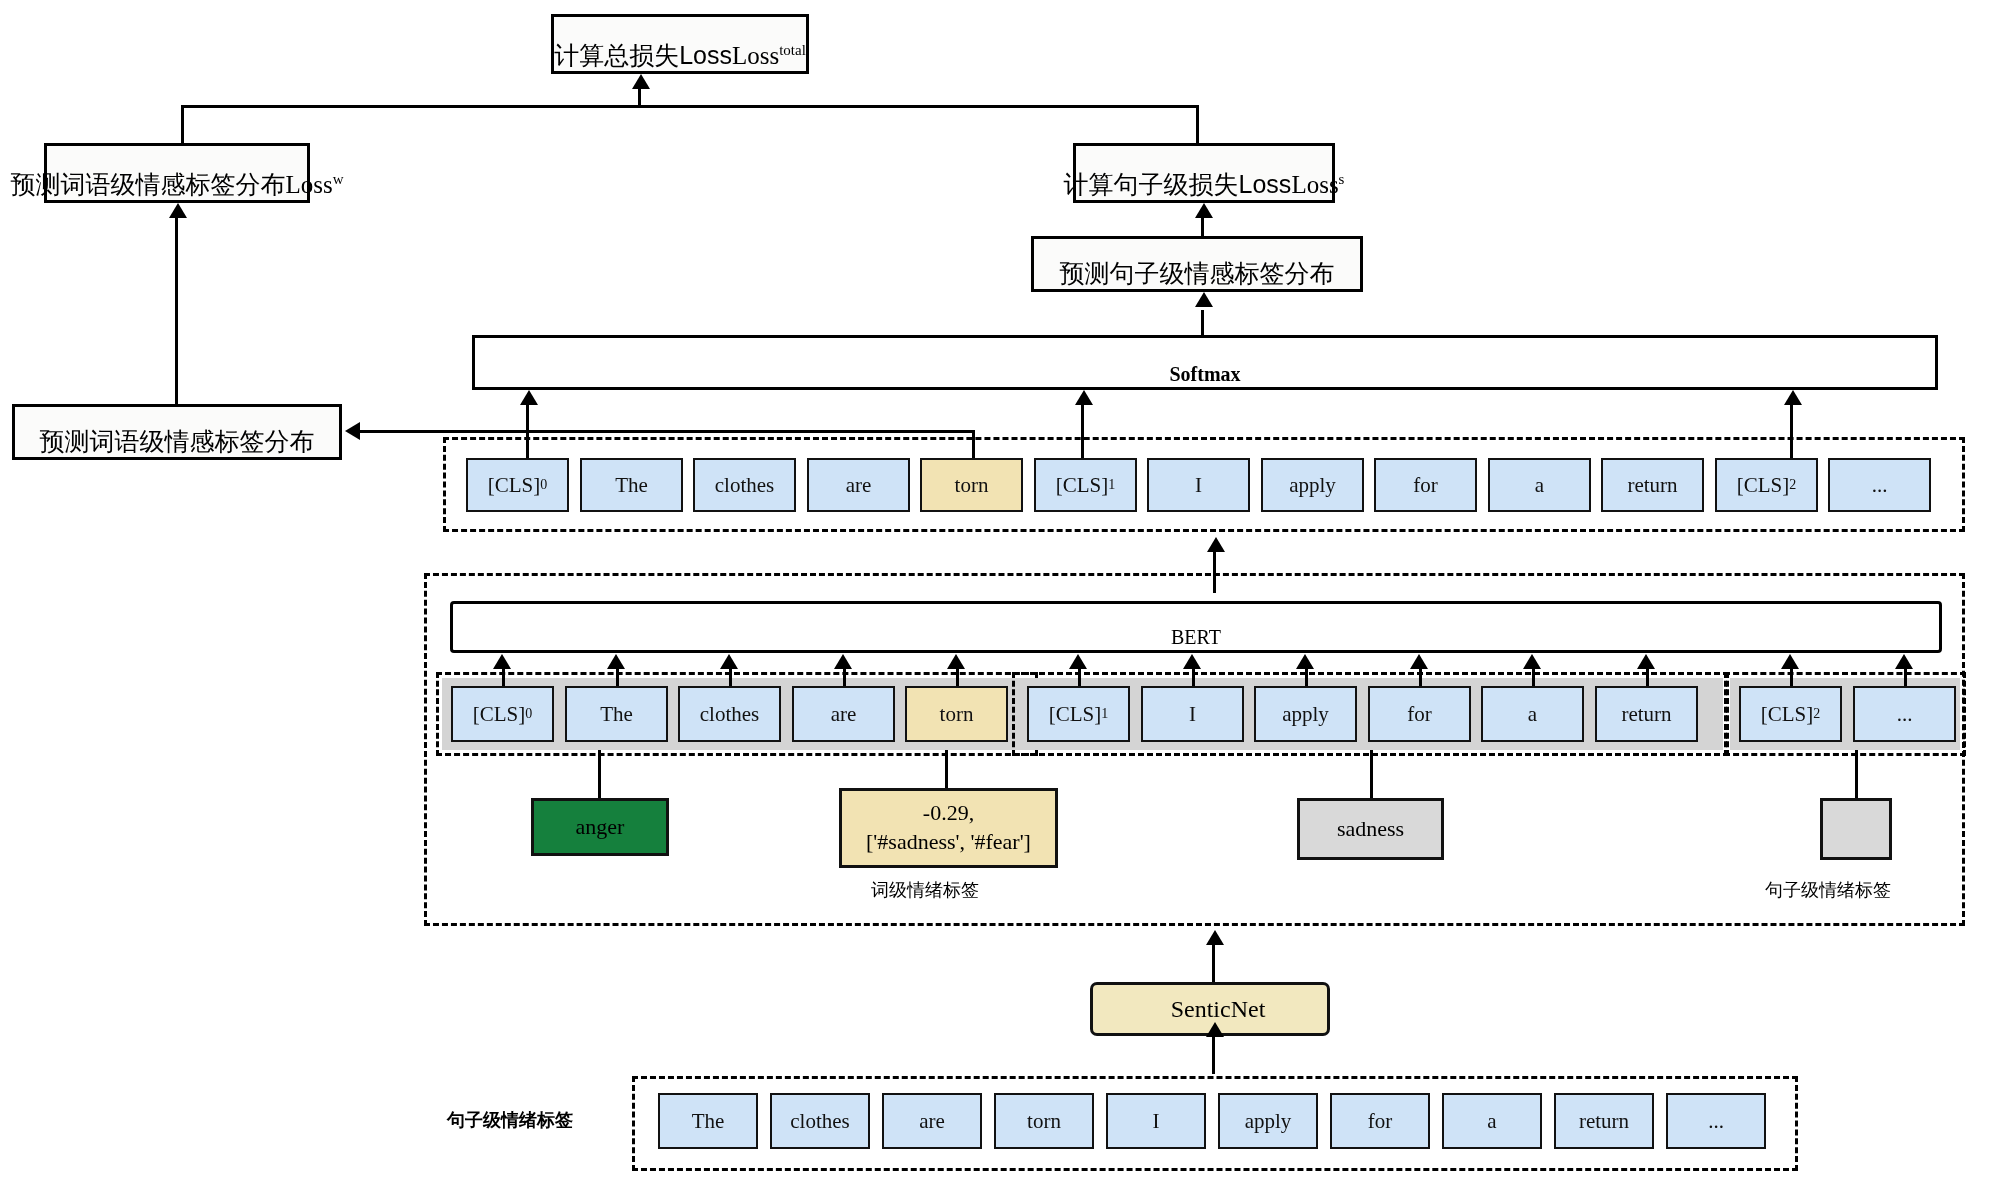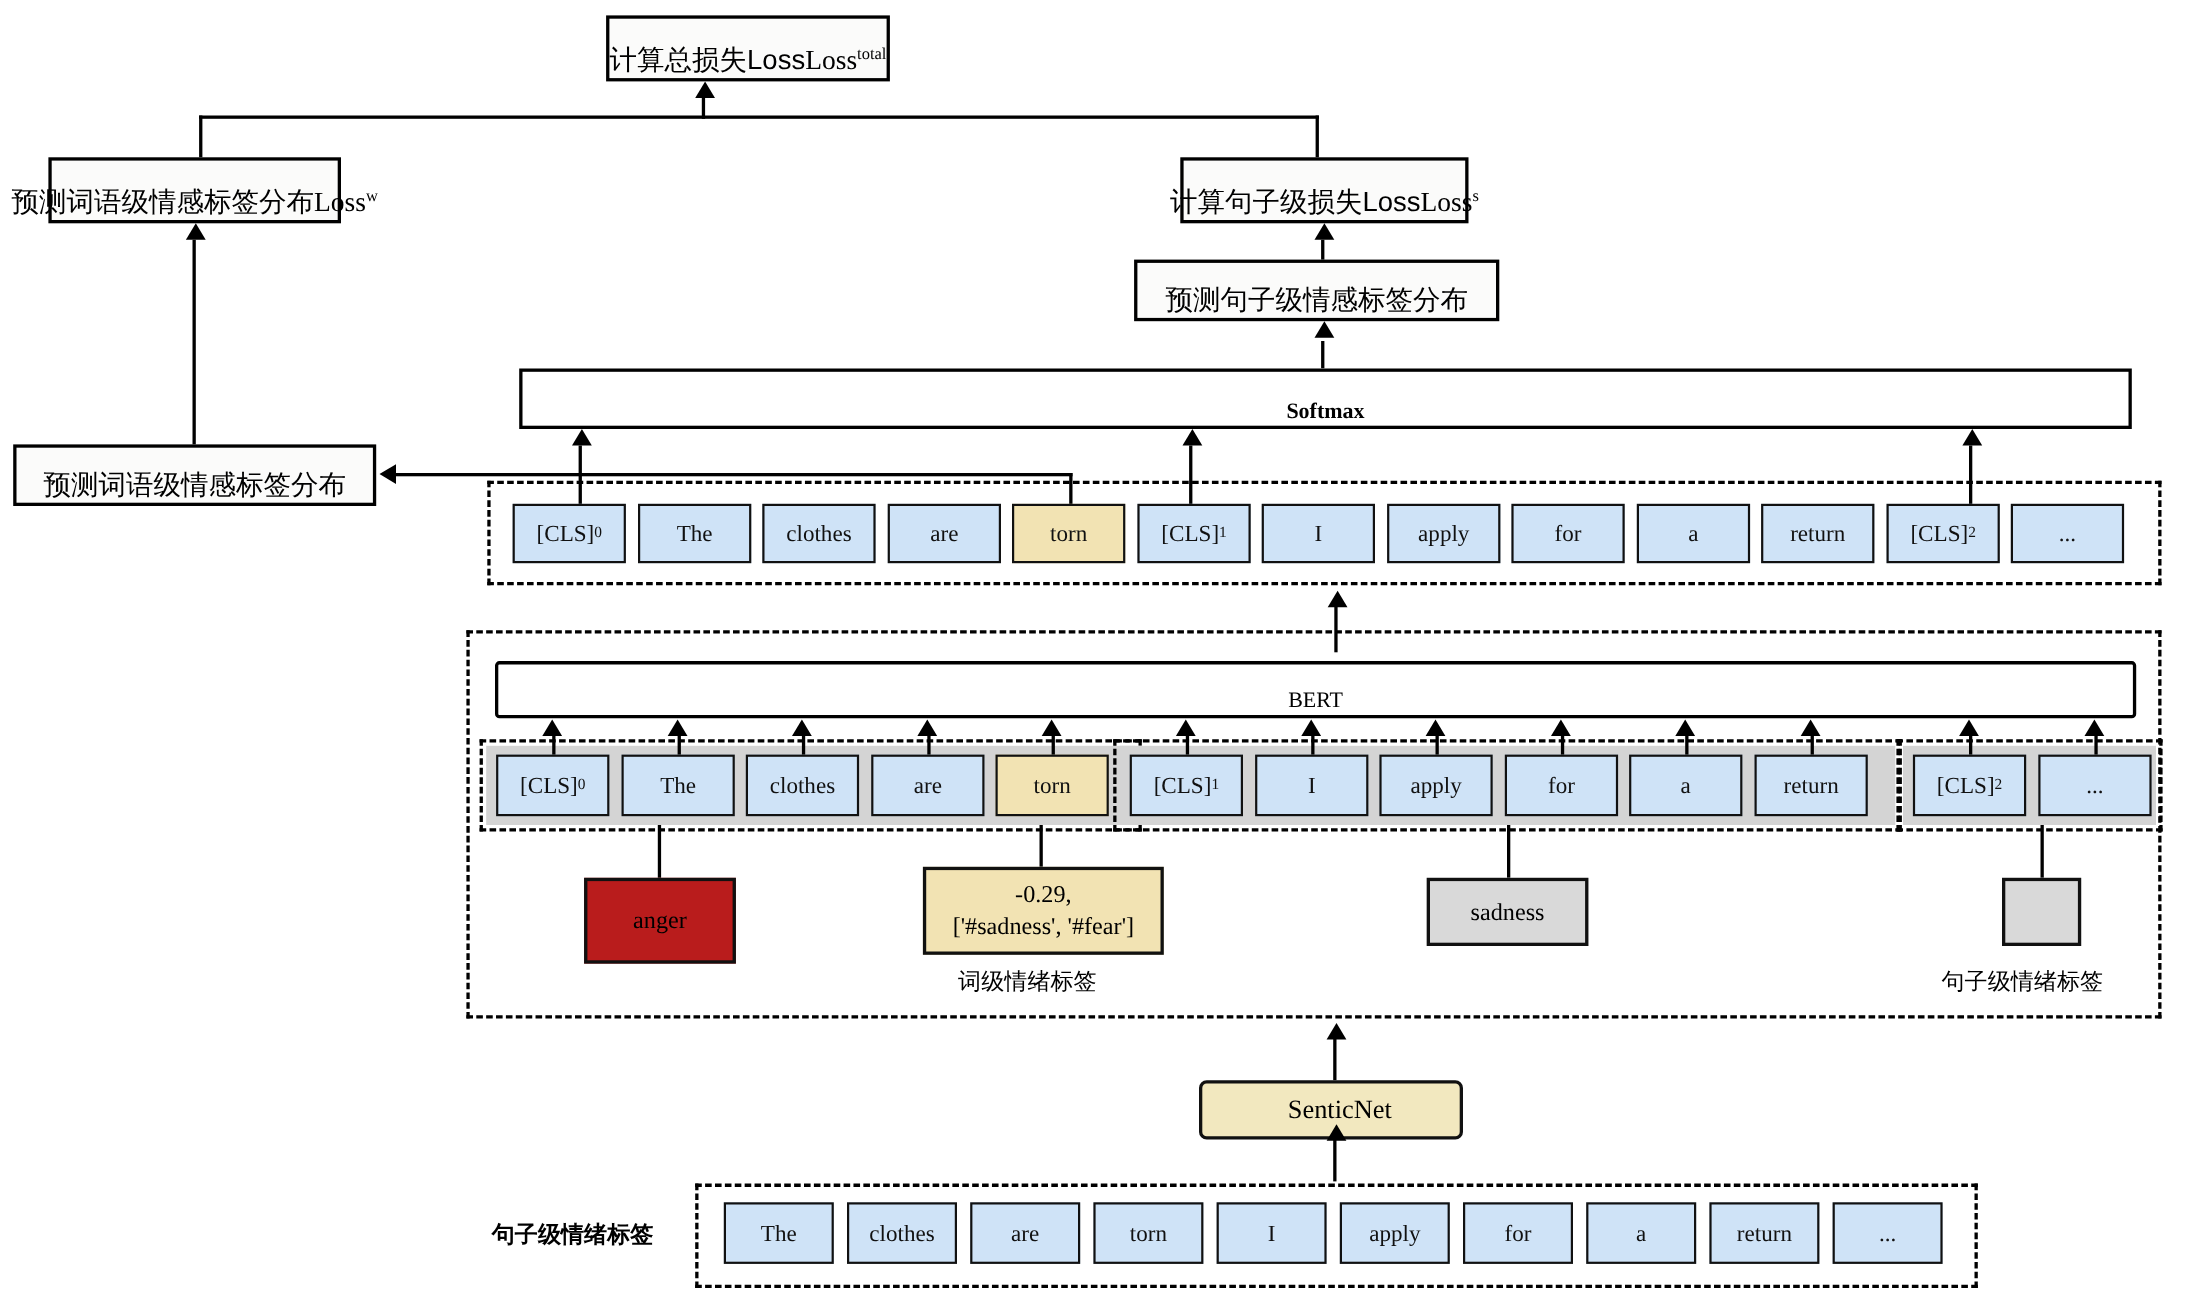--- a/index.html
+++ b/index.html
@@ -32,21 +32,21 @@
   .groupbg{position:absolute;background:#d4d4d4;}
   .dashed{position:absolute;box-sizing:border-box;border:3.5px dashed #000;background:transparent;}
 
   .line{position:absolute;background:#000;}
   .vline{width:3px;}
   .hline{height:3px;}
 
   .arrow-up{position:absolute;width:0;height:0;border-left:9px solid transparent;border-right:9px solid transparent;border-bottom:15px solid #000;}
   .arrow-left{position:absolute;width:0;height:0;border-top:9px solid transparent;border-bottom:9px solid transparent;border-right:15px solid #000;}
 
-  .caption{position:absolute;font-size:21px;font-family:"Liberation Sans","DejaVu Sans",sans-serif;color:#000;white-space:nowrap;}
+  .caption{position:absolute;font-size:18px;font-family:"Liberation Sans","DejaVu Sans",sans-serif;color:#000;white-space:nowrap;}
   .capbold{font-weight:bold;}
 
   .senticnet{
     position:absolute;box-sizing:border-box;border:3px solid #111;border-radius:7px;
     background:#f2e8bf;display:flex;align-items:center;justify-content:center;font-size:24px;padding-left:16px;
   }
   .lblbox{
     position:absolute;box-sizing:border-box;border:3px solid #111;
     display:flex;align-items:center;justify-content:center;text-align:center;
     font-size:22px;line-height:1.3;
@@ -247,21 +247,21 @@
       <div class="arrow-up" style="left: 1523px; top: 654px;"></div>
       <div class="line vline" style="left: 1646px; top: 668px; height: 18px;"></div>
       <div class="arrow-up" style="left: 1637px; top: 654px;"></div>
       <div class="line vline" style="left: 1790px; top: 668px; height: 18px;"></div>
       <div class="arrow-up" style="left: 1781px; top: 654px;"></div>
       <div class="line vline" style="left: 1904px; top: 668px; height: 18px;"></div>
       <div class="arrow-up" style="left: 1895px; top: 654px;"></div>
     </div>
 
   <div class="line vline" style="left:598px;top:750px;height:48px;"></div>
-  <div class="lblbox gray" style="left:531px;top:798px;width:138px;height:78px;background:#b91c1c;">
+  <div class="lblbox gray" style="left:531px;top:798px;width:138px;height:58px;background:#15803d;">
     <span>anger</span>
   </div>
 
   <div class="line vline" style="left:945px;top:750px;height:38px;"></div>
   <div class="lblbox" style="left:839px;top:788px;width:219px;height:80px;background:#f2e3b3;">
     <span id="torn-sentic">-0.29,<br>['#sadness', '#fear']</span>
   </div>
   <div class="caption" style="left:871px;top:878px;">词级情绪标签</div>
 
   <div class="line vline" style="left:1370px;top:750px;height:48px;"></div>

